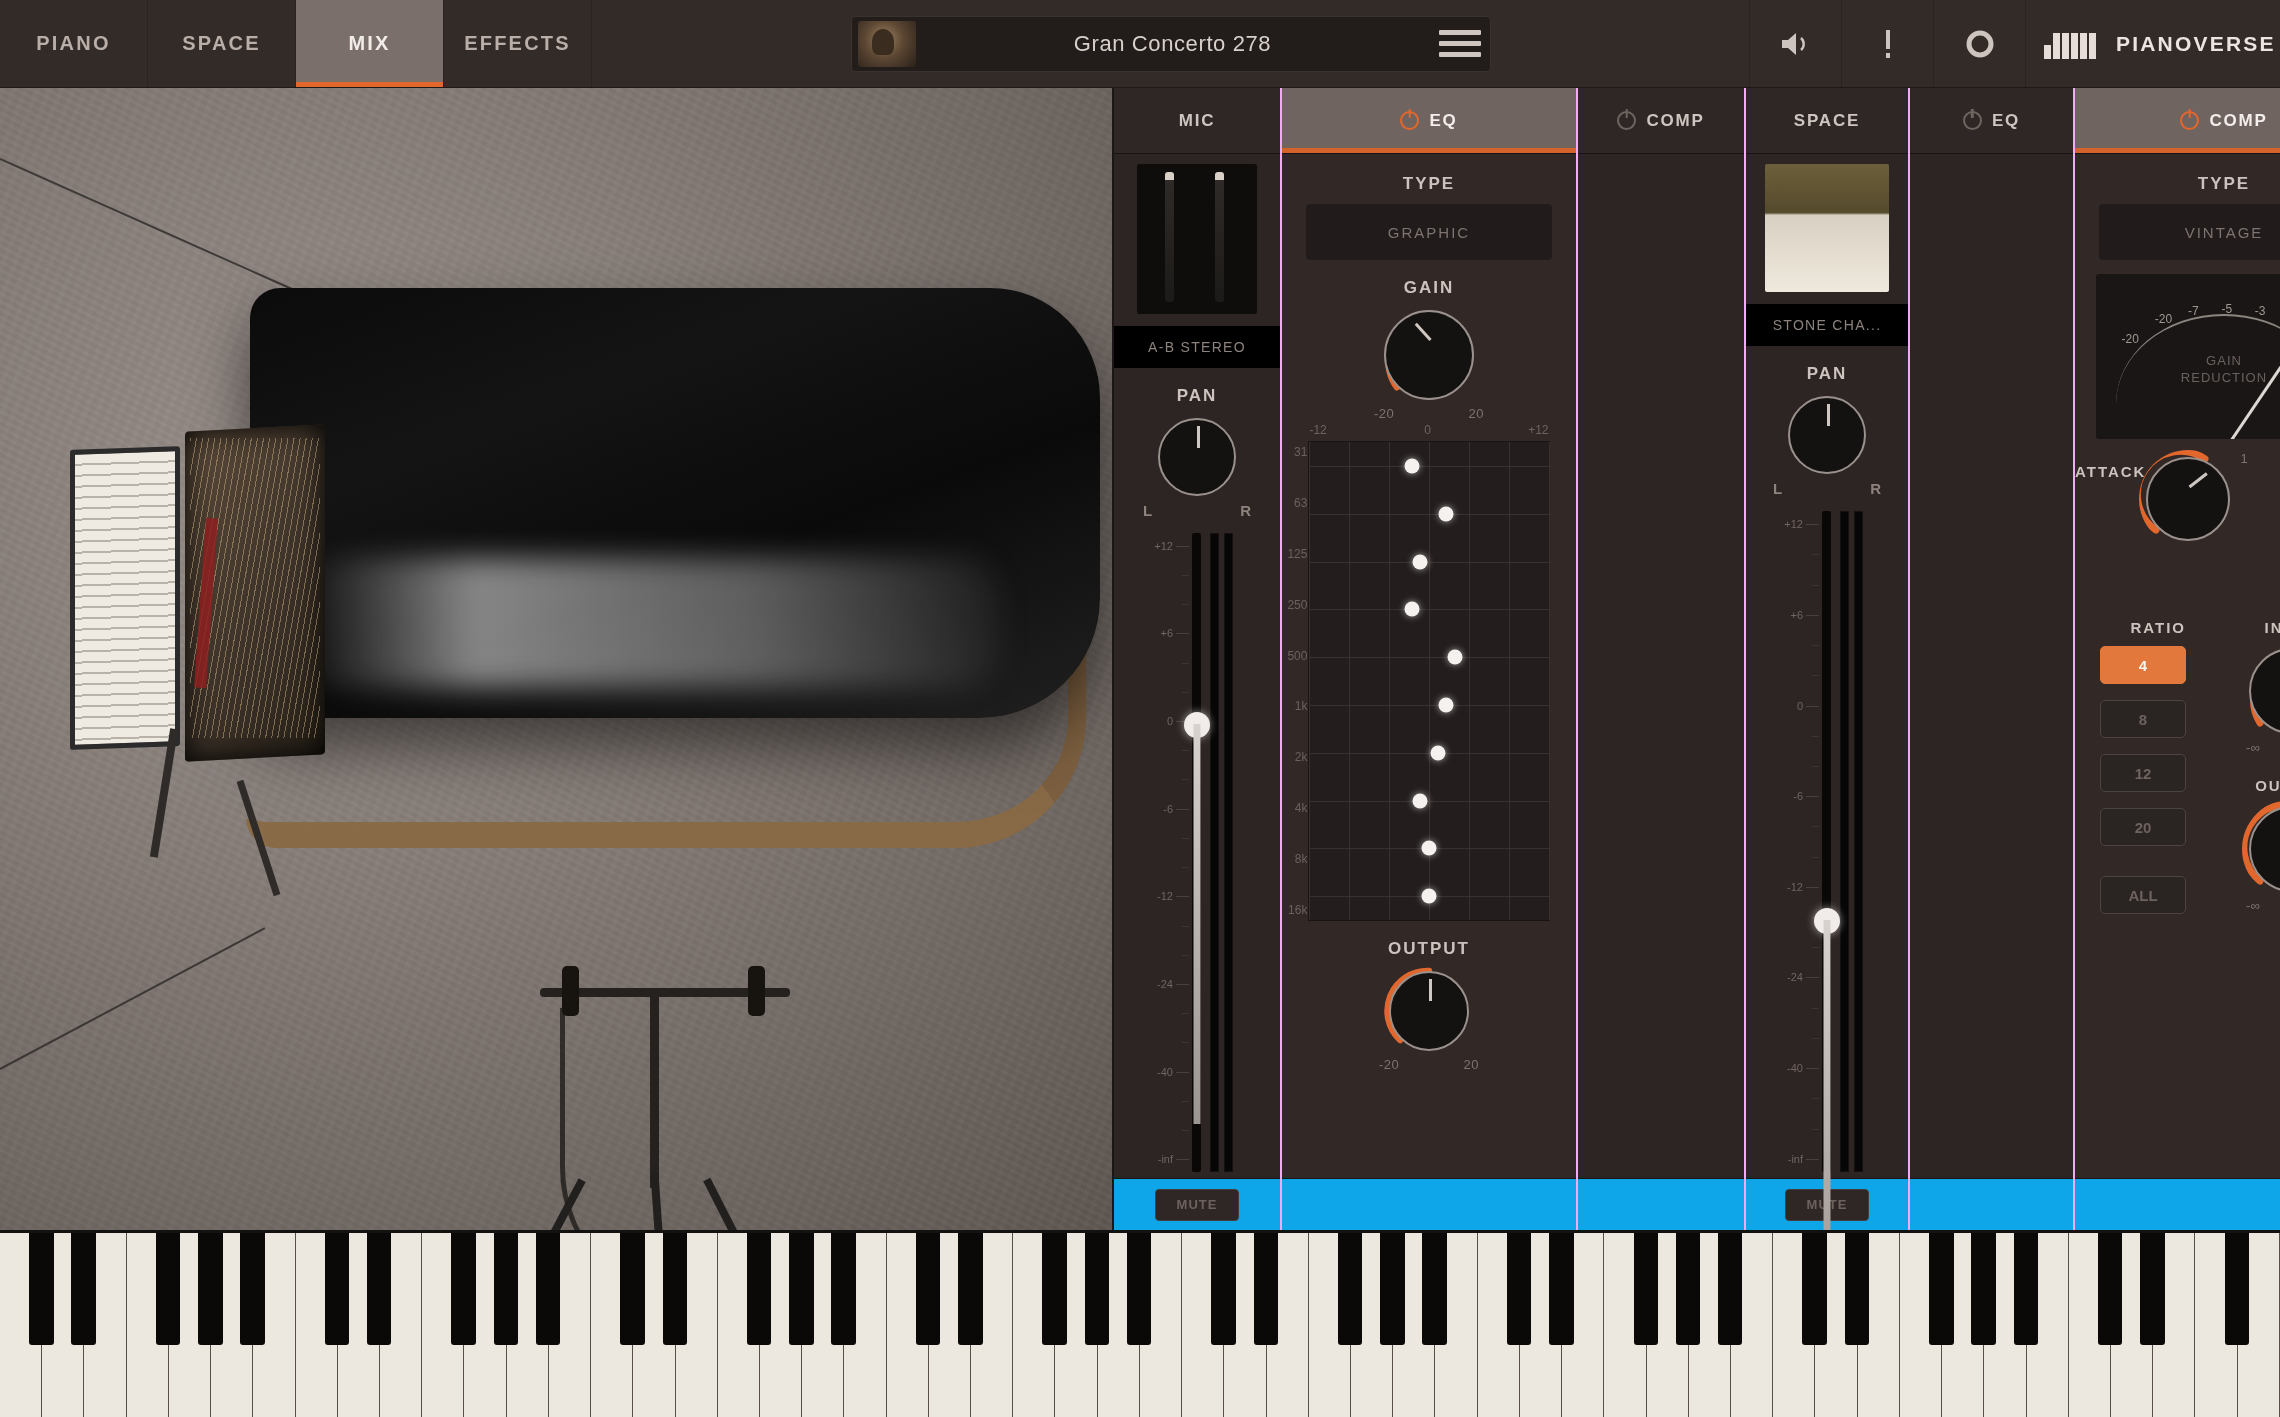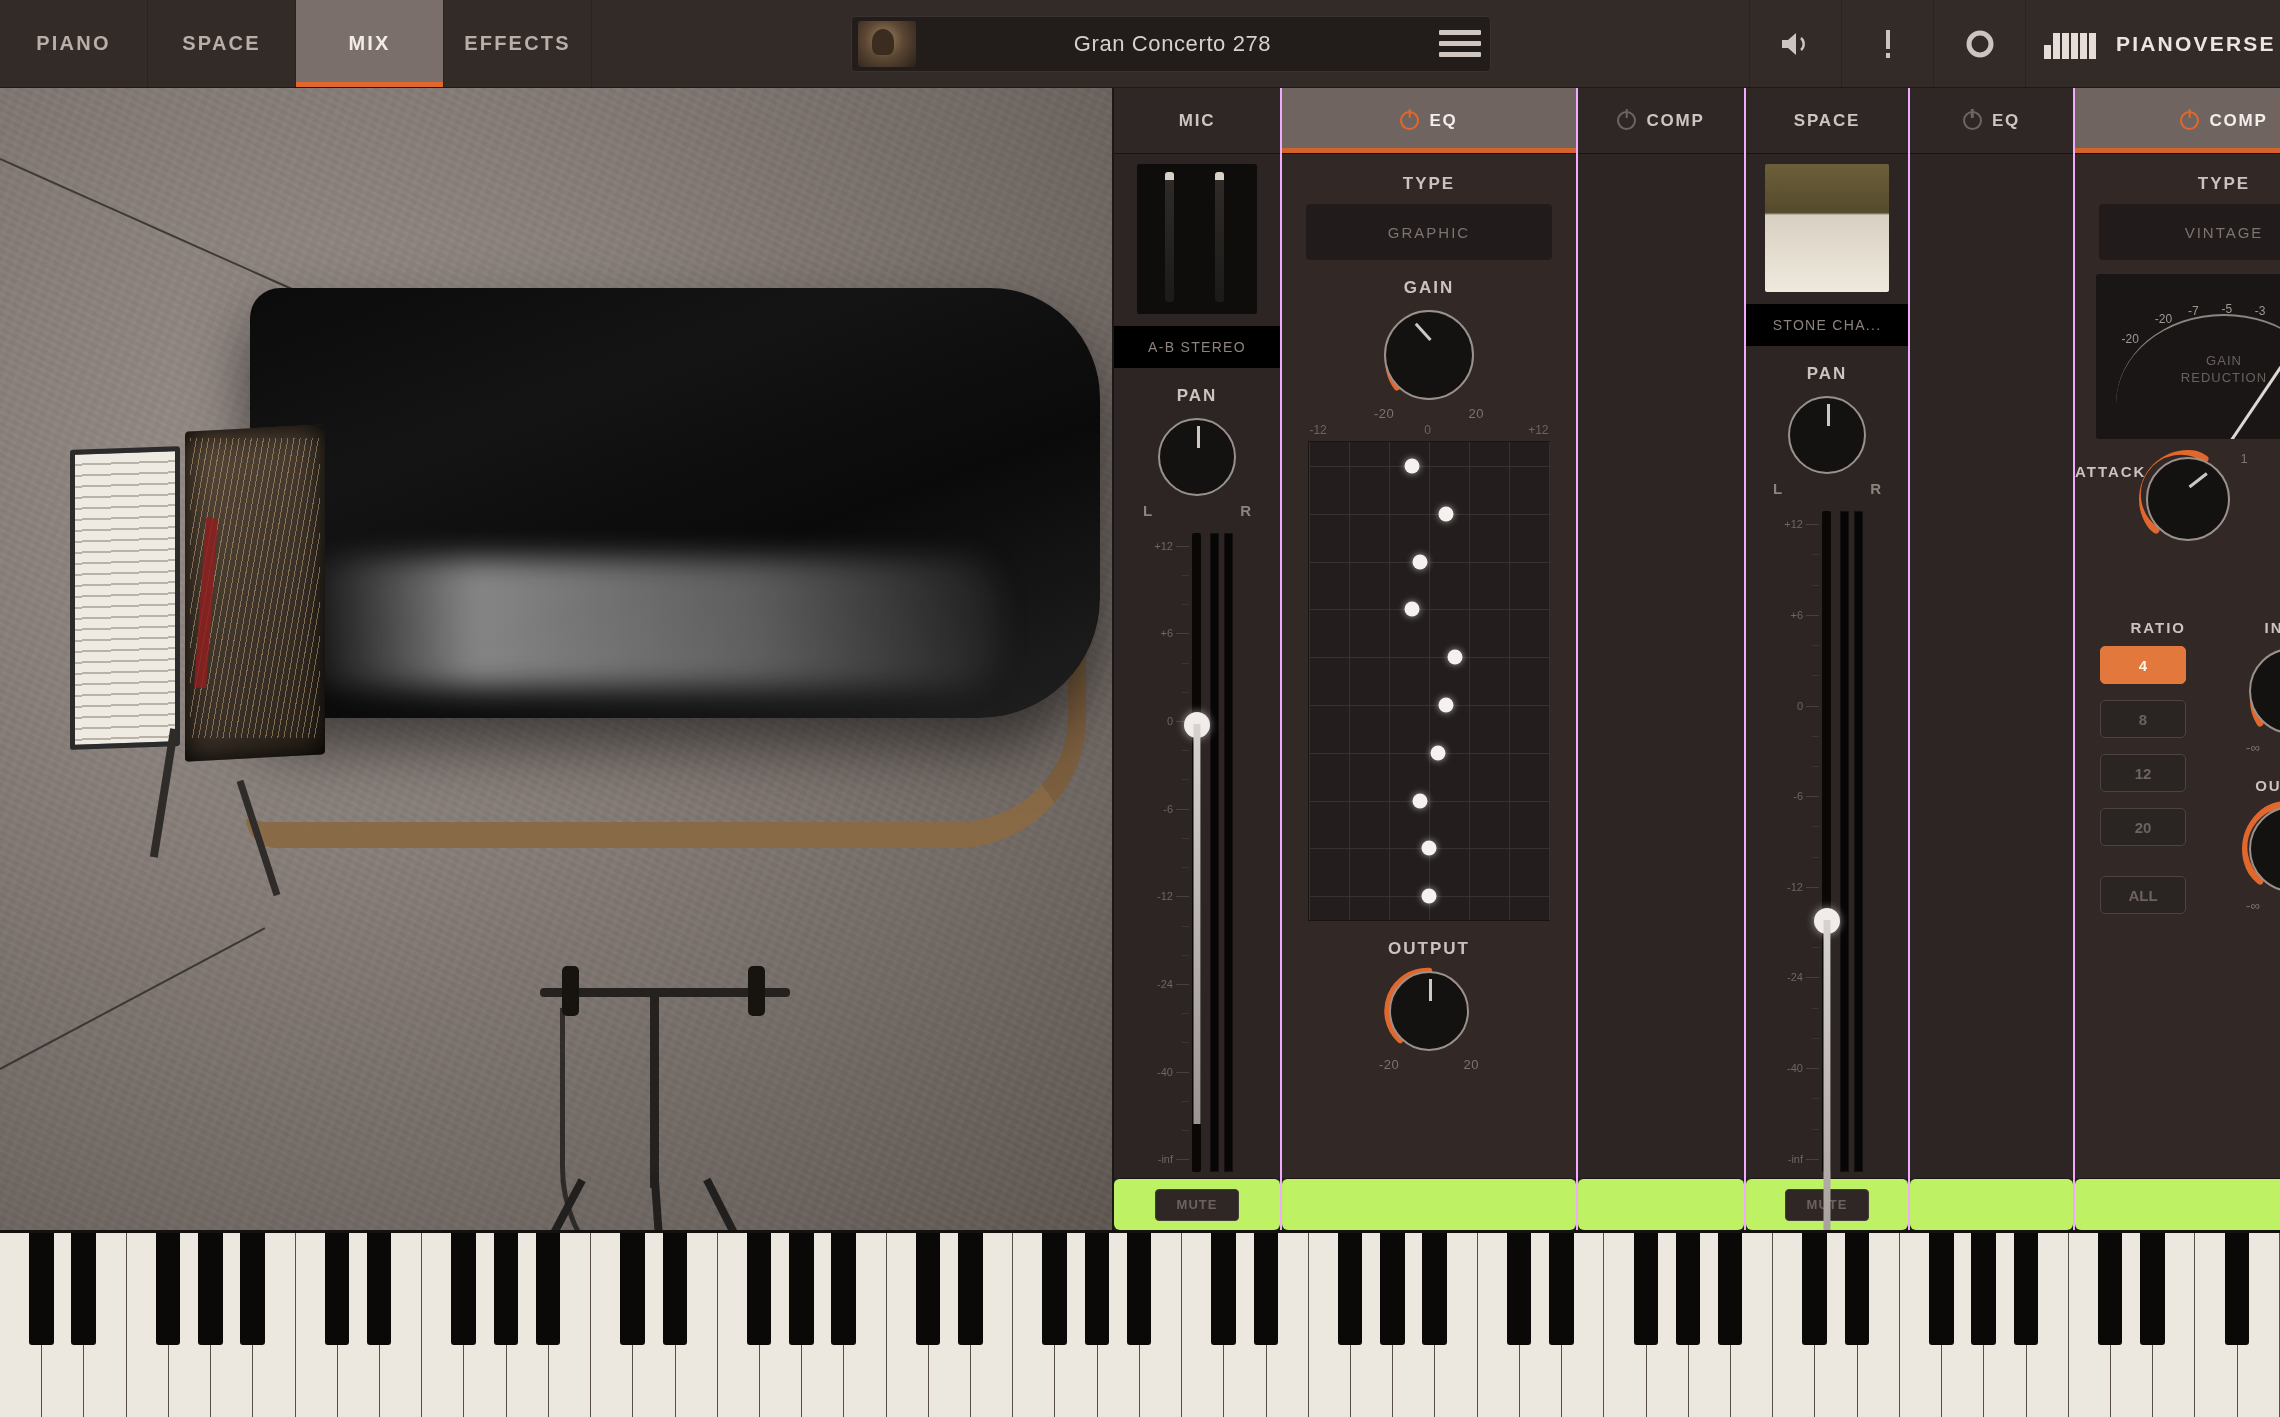--- a/index.html
+++ b/index.html
@@ -200,21 +200,21 @@
   .fader{ position:relative; width:108px; display:flex; }
   .fscale{ width:46px; position:relative; }
   .fscale .sl{position:absolute;right:0;height:1px;background:#4a403d;width:13px;}
   .fscale .st{position:absolute;right:16px;color:#6f6561;font-size:11px;transform:translateY(-50%);}
   .ftrack{ width:9px; background:#090807; margin-left:3px; position:relative; border-radius:2px;}
   .fhandle{position:absolute;left:50%;width:26px;height:26px;border-radius:50%;background:#f1ece9;box-shadow:0 0 8px rgba(255,255,255,.55);transform:translate(-50%,-50%);}
   .fhandle:after{content:"";position:absolute;left:50%;top:12px;width:7px;height:400px;background:linear-gradient(180deg,#d8d2ce,#9b9490);transform:translateX(-50%);z-index:-1;}
   .meters{display:flex;gap:5px;margin-left:9px;}
   .meters i{display:block;width:9px;background:#070606;border:1px solid #161212;}
 
-  .mutebar{height:52px;flex:0 0 52px;width:100%;display:flex;align-items:center;justify-content:center;background:#bef264;border-top:1px solid #191515;border-radius:6px;}
+  .mutebar{height:52px;flex:0 0 52px;width:100%;display:flex;align-items:center;justify-content:center;background:#0ea5e9;border-top:1px solid #191515;}
   .mutebtn{width:84px;height:32px;border:1.5px solid #463c39;border-radius:4px;background:#2e2725;color:#6d625e;
     display:flex;align-items:center;justify-content:center;font-size:13px;font-weight:bold;letter-spacing:1px;cursor:pointer;}
 
   
   .keyboard{height:187px;flex:0 0 187px;position:relative;background:#1a1716;border-top:3px solid #141111;display:flex;}
   .wkey{flex:1;background:#ece7df;border-right:1px solid #5a4f46;position:relative;}
   .bkey{position:absolute;top:0;width:26px;height:112px;background:#0a0908;border-radius:0 0 3px 3px;z-index:2;}
 </style>
 </head>
 <body>
@@ -410,20 +410,32 @@
             <span>-20</span>
             <span>20</span>
           </div>
 
           <div class="eqgraph">
             <div class="axis-top">
               <span>-12</span>
               <span>0</span>
               <span>+12</span>
             </div>
+            <div class="eqlabels" id="eq-band-labels">
+                <span>31</span>
+                <span>63</span>
+                <span>125</span>
+                <span>250</span>
+                <span>500</span>
+                <span>1k</span>
+                <span>2k</span>
+                <span>4k</span>
+                <span>8k</span>
+                <span>16k</span>
+              </div>
             <div id="eq-grid">
                 <div class="gx" style="top: 5%;"></div>
                 <div class="gx" style="top: 15%;"></div>
                 <div class="gx" style="top: 25%;"></div>
                 <div class="gx" style="top: 35%;"></div>
                 <div class="gx" style="top: 45%;"></div>
                 <div class="gx" style="top: 55%;"></div>
                 <div class="gx" style="top: 65%;"></div>
                 <div class="gx" style="top: 75%;"></div>
                 <div class="gx" style="top: 85%;"></div>

